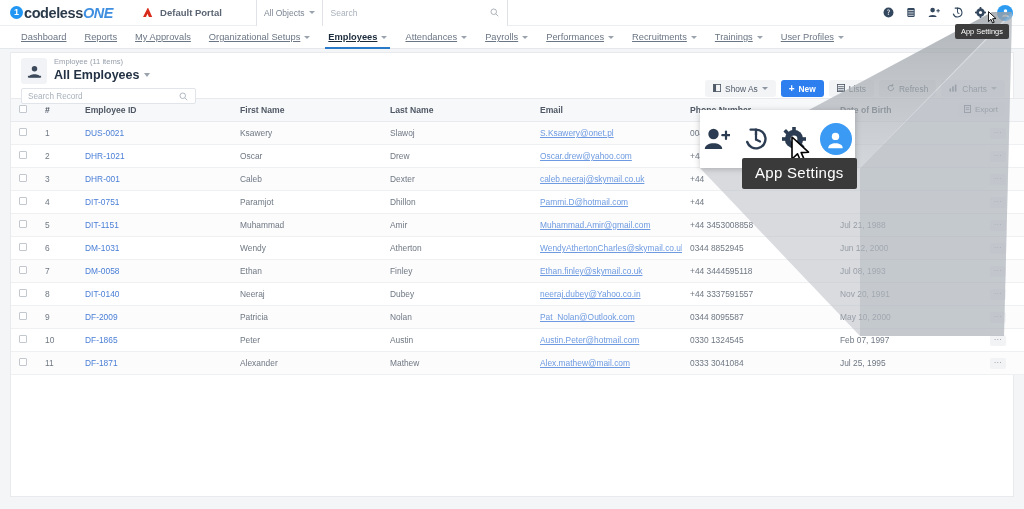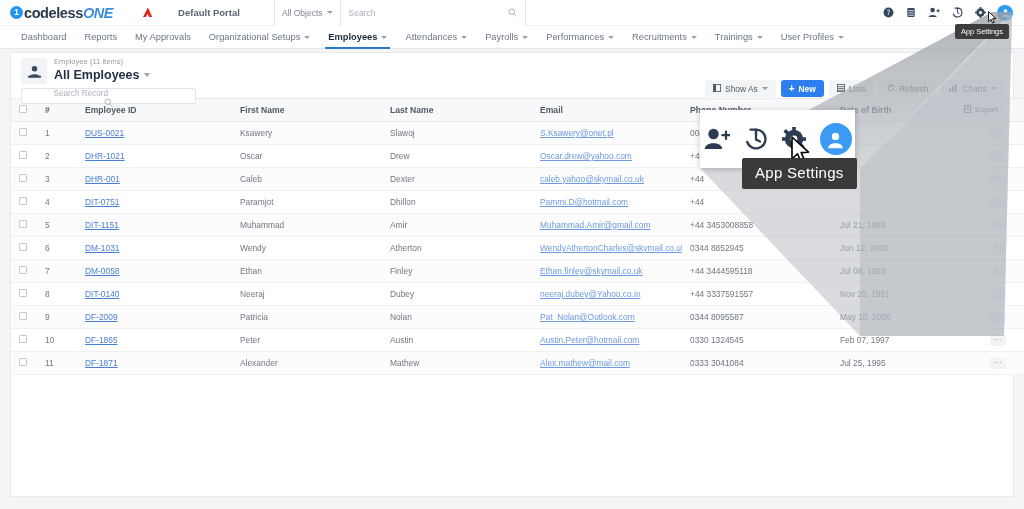--- a/index.html
+++ b/index.html
@@ -28,21 +28,21 @@
   .logo-mark {
     width: 13px; height: 13px; border-radius: 50%;
     background: #2196f3; color: #fff;
     font-size: 9px; font-weight: bold; line-height: 13px;
     text-align: center; margin-right: 1px;
   }
   .logo-text { font-size: 14.5px; font-weight: bold; letter-spacing: -0.4px; }
   .logo-text .a { color: #2b3a4a; }
   .logo-text .b { color: #3f8fe0; font-style: italic; }
 
-  .portal { display: flex; align-items: center; margin-left: 30px; gap: 23px; }
+  .portal { display: flex; align-items: center; margin-left: 30px; gap: 5px; }
   .portal-icon { width: 12px; height: 10px; position: relative; }
   .portal-icon svg { display: block; }
   .portal-label { font-size: 9.5px; color: #5a6472; font-weight: bold; }
 
   .searchwrap {
     margin-left: 34px; display: flex; align-items: center;
     height: 31px; border: 1px solid #dfe3e8; border-radius: 2px;
     background: #fff;
   }
   .obj-select {
@@ -72,21 +72,21 @@
 
   
   .navbar {
     position: absolute; left: 0; top: 26px; width: 1024px; height: 23px;
     background: #ffffff; border-bottom: 1px solid #e4e7eb;
     display: flex; align-items: center; padding-left: 12px;
   }
   .navitem {
     display: flex; align-items: center; gap: 4px;
     font-size: 9.3px; color: #6b7684; padding: 0 9px; height: 23px;
-    cursor: pointer; position: relative; white-space: nowrap;
+    cursor: pointer; position: relative; white-space: nowrap; text-decoration: underline;
   }
   .navitem .caret { border-top: 3px solid #9aa3ad; border-left: 3px solid transparent; border-right: 3px solid transparent; }
   .navitem.active { color: #1b2a3a; font-weight: bold; }
   .navitem.active::after {
     content: ""; position: absolute; left: 6px; right: 6px; bottom: 0;
     height: 2px; background: #2979c9;
   }
 
   
   .page {
@@ -103,21 +103,21 @@
   }
   .obj-meta { position: absolute; left: 43px; top: 4px; }
   .obj-sub { font-size: 7.6px; color: #98a0ab; }
   .obj-title { font-size: 12.5px; font-weight: bold; color: #223144; margin-top: 2px; display: flex; align-items: center; gap: 5px; }
   .obj-title .caret { border-top: 4px solid #9aa3ad; border-left: 3.5px solid transparent; border-right: 3.5px solid transparent; }
 
   .recsearch {
     position: absolute; left: 10px; top: 35px;
     width: 175px; height: 16px;
     border: 1px solid #e1e4e8; border-radius: 2px;
-    display: flex; align-items: center; background: #fff; flex-direction: column;
+    display: flex; align-items: center; background: #fff;
   }
   .recsearch input {
     border: 0; outline: none; flex: 1; height: 100%;
     font-size: 8.2px; color: #8d96a1; padding: 0 6px;
     font-family: "Liberation Sans", sans-serif; background: transparent;
   }
   .recsearch input::placeholder { color: #a9b1bb; }
 
   .toolbar {
     position: absolute; right: 8px; top: 7px;
@@ -150,21 +150,21 @@
     padding: 5px 0 5px 8px; height: 19px;
     border-bottom: 1px solid #eef0f2;
     overflow: hidden; white-space: nowrap;
   }
   table.grid tbody tr:nth-child(odd) td { background: #fcfcfd; }
   table.grid tbody tr:nth-child(even) td { background: #ffffff; }
   .cb {
     width: 8px; height: 8px; border: 1px solid #c3c8cf; border-radius: 1px;
     display: inline-block; background: #fff; cursor: pointer;
   }
-  .lnk { color: #4a7fd6; text-decoration: underline; cursor: pointer; }
+  .lnk { color: #4a7fd6; cursor: pointer; }
   .mail { color: #6d9ae0; text-decoration: underline; cursor: pointer; }
   .dots {
     width: 16px; height: 11px; border-radius: 2px; background: #f2f3f5;
     color: #98a0ab; font-size: 8px; line-height: 9px; text-align: center;
     display: inline-block; cursor: pointer; letter-spacing: 0.5px;
   }
   .c-cb { width: 26px; }
   .c-no { width: 40px; }
   .c-id { width: 155px; }
   .c-fn { width: 150px; }
@@ -466,21 +466,21 @@
             <td class="c-ph">+44</td>
             <td class="c-db">99</td>
             <td class="c-ac"><span class="dots">⋯</span></td>
           </tr>
           <tr>
             <td class="c-cb"><span class="cb"></span></td>
             <td class="c-no">3</td>
             <td class="c-id"><span class="lnk">DHR-001</span></td>
             <td class="c-fn">Caleb</td>
             <td class="c-ln">Dexter</td>
-            <td class="c-em"><span class="mail">caleb.yahoo@skymail.co.uk</span></td>
+            <td class="c-em"><span class="mail">caleb.neeraj@skymail.co.uk</span></td>
             <td class="c-ph">+44</td>
             <td class="c-db">79</td>
             <td class="c-ac"><span class="dots">⋯</span></td>
           </tr>
           <tr>
             <td class="c-cb"><span class="cb"></span></td>
             <td class="c-no">4</td>
             <td class="c-id"><span class="lnk">DIT-0751</span></td>
             <td class="c-fn">Paramjot</td>
             <td class="c-ln">Dhillon</td>

